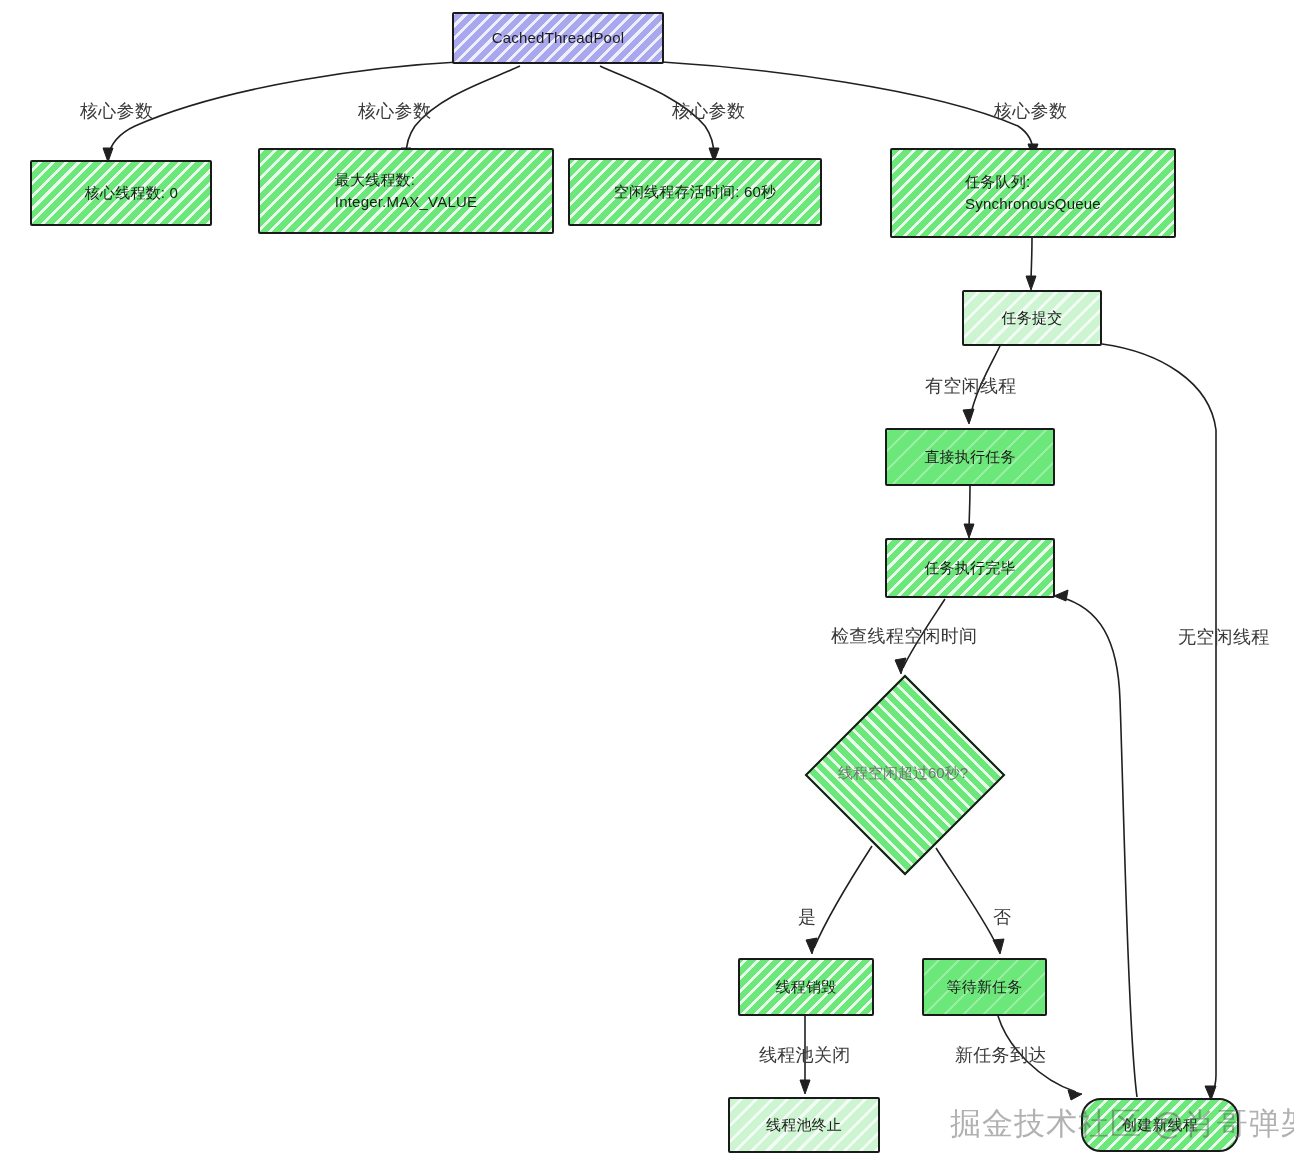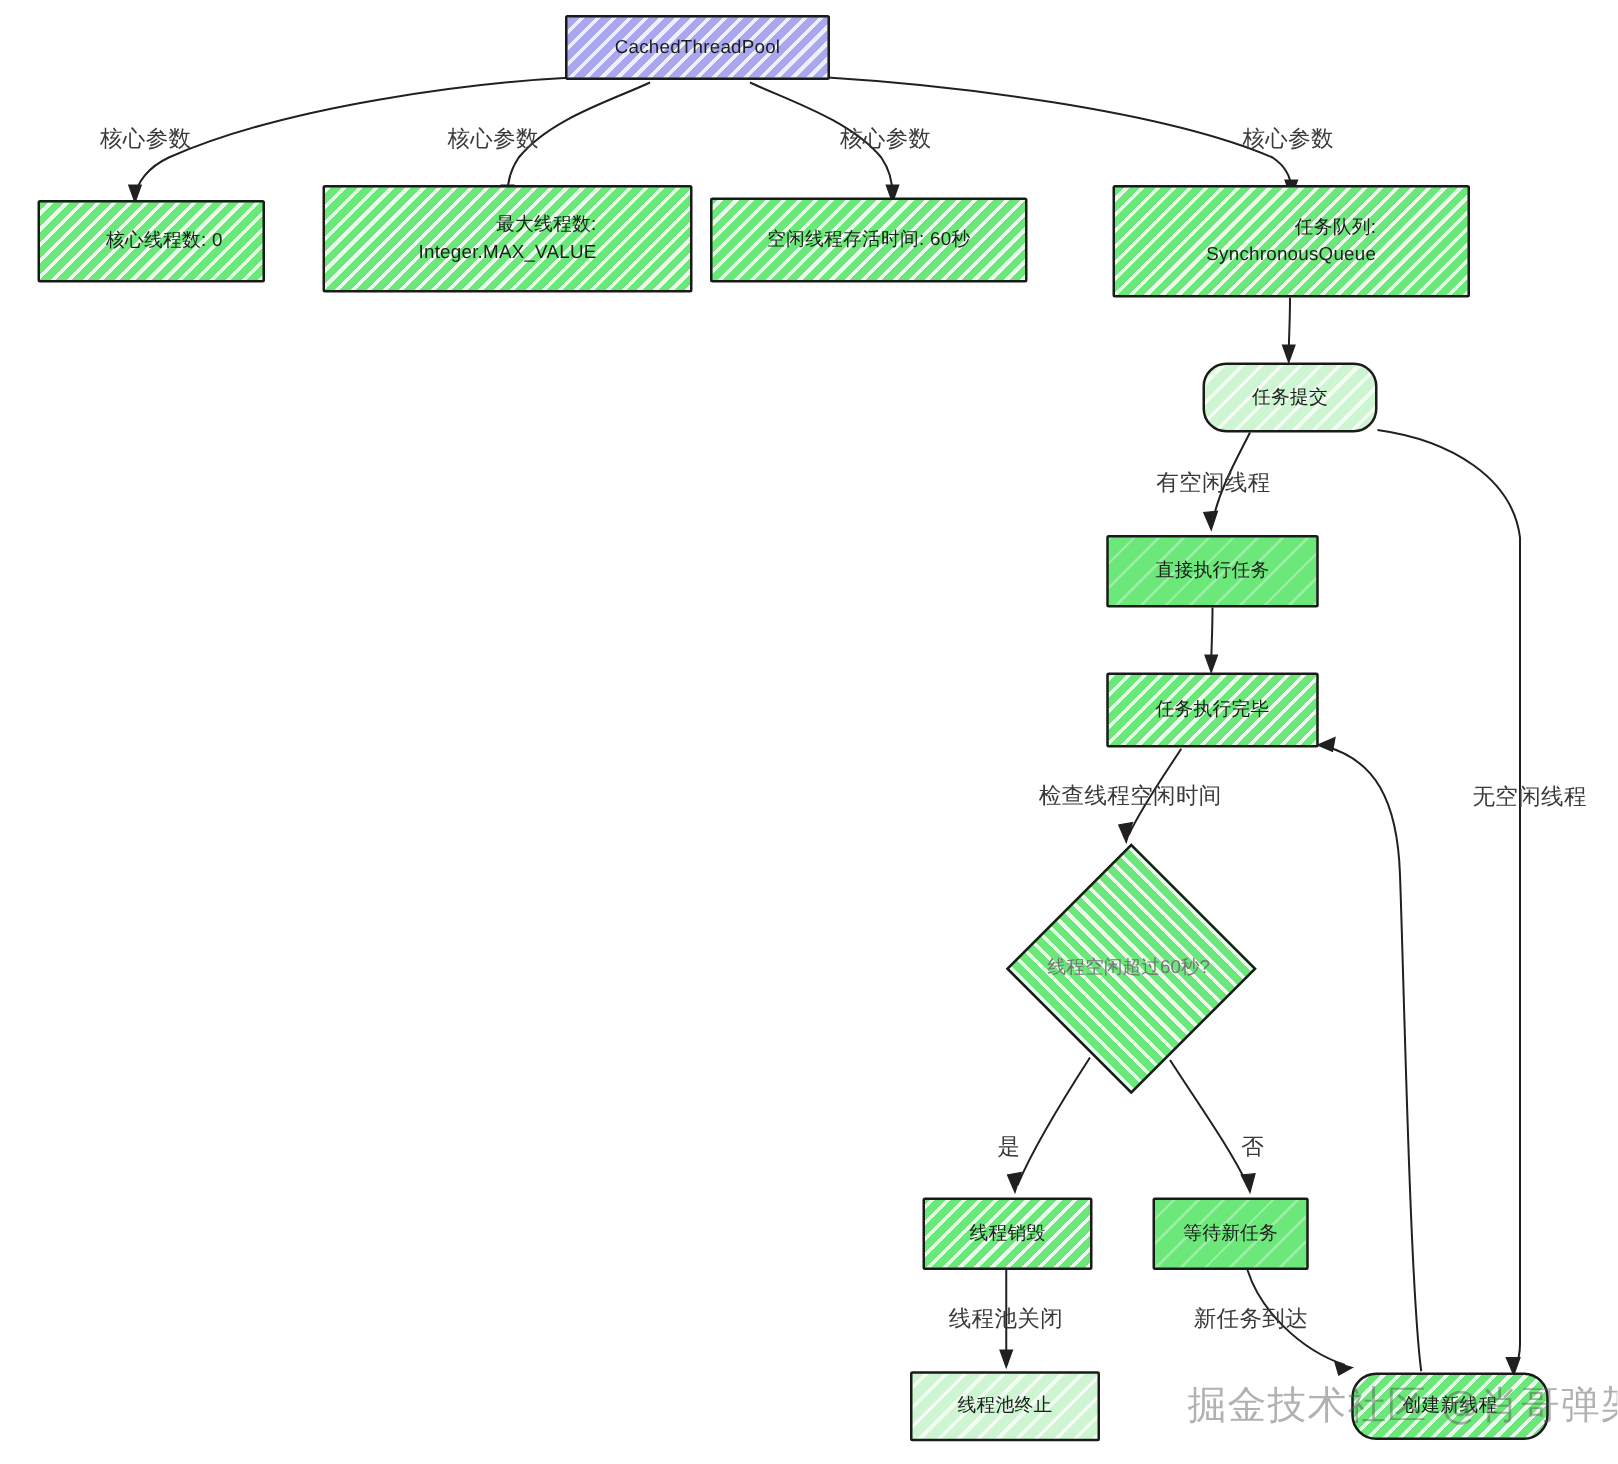--- a/index.html
+++ b/index.html
@@ -22,21 +22,21 @@
     width: 1294px;
     height: 1171px;
     overflow: visible;
   }
   .node {
     position: absolute;
     box-sizing: border-box;
     display: flex;
     align-items: center;
     justify-content: center;
-    text-align: right;
+    text-align: left;
     color: #1d1d1d;
     font-size: 15px;
     line-height: 1.45;
     border: 2.2px solid #1a1a1a;
     border-radius: 2px;
     letter-spacing: .2px;
   }
   .node .txt { position: relative; z-index: 3; padding: 0 6px; white-space: pre-line;}
   
   .fill-green {
@@ -193,21 +193,21 @@
 
   <div class="node fill-green" style="left:568px; top:158px; width:254px; height:68px;">
     <span class="txt">空闲线程存活时间: 60秒</span>
   </div>
 
   <div class="node fill-green" style="left:890px; top:148px; width:286px; height:90px;">
     <span class="txt">任务队列:
 SynchronousQueue</span>
   </div>
 
-  <div class="node fill-green-pale" style="left:962px; top:290px; width:140px; height:56px;border-radius:19px;">
+  <div class="node fill-green-pale" style="left:962px; top:290px; width:140px; height:56px;">
     <span class="txt">任务提交</span>
   </div>
 
   <div class="node fill-green-solid" style="left:885px; top:428px; width:170px; height:58px;">
     <span class="txt">直接执行任务</span>
   </div>
 
   <div class="node fill-green" style="left:885px; top:538px; width:170px; height:60px;">
     <span class="txt">任务执行完毕</span>
   </div>

